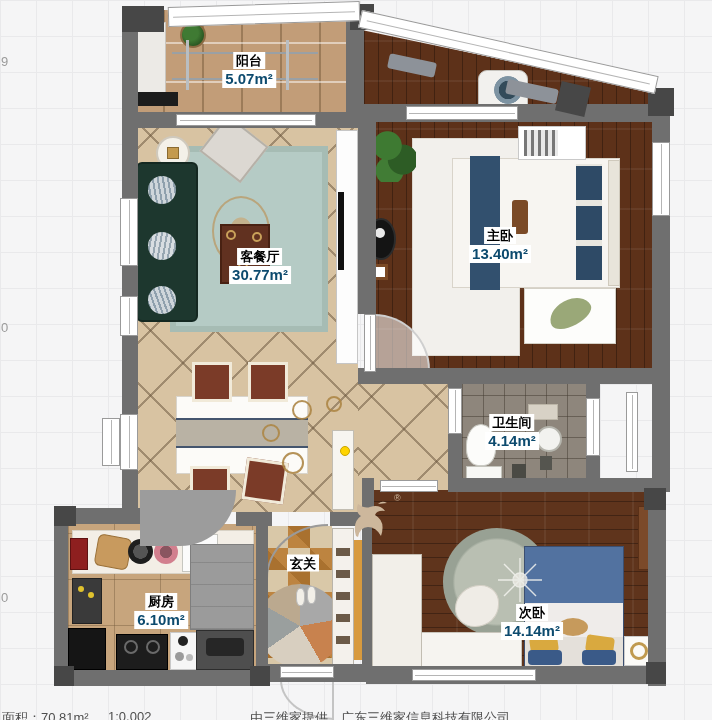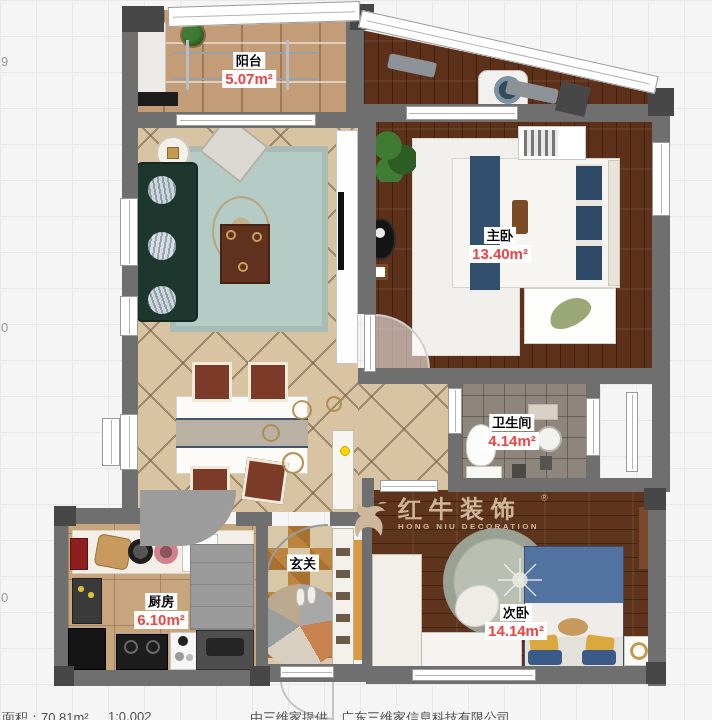--- a/index.html
+++ b/index.html
@@ -35,21 +35,21 @@
     repeating-linear-gradient(0deg,rgba(110,85,55,.4) 0 1px,transparent 1px 46px),
     repeating-linear-gradient(90deg,rgba(110,85,55,.4) 0 1px,transparent 1px 46px)}
   .tile-entry{background-color:#d9c8a8;background-image:
     linear-gradient(45deg,#a9712f 25%,transparent 25%,transparent 75%,#a9712f 75%),
     linear-gradient(45deg,#bd8440 25%,transparent 25%,transparent 75%,#bd8440 75%);
     background-size:44px 44px;background-position:0 0,22px 22px}
   .floor{position:absolute;z-index:1}
   .furn{position:absolute;z-index:5;box-sizing:border-box}
   .rlabel{position:absolute;transform:translate(-50%,-50%);display:flex;flex-direction:column;align-items:center;gap:1px;z-index:30;white-space:nowrap;text-align:center}
   .rname{background:#fff;color:#000;font-weight:700;font-size:13px;line-height:17px;padding:0 3px}
-  .rarea{background:#fff;color:#ef4444;font-weight:700;font-size:15px;line-height:18px;padding:0 3px}
+  .rarea{background:#fff;color:#0c4a6e;font-weight:700;font-size:15px;line-height:18px;padding:0 3px}
   .dim{position:absolute;left:1px;font-size:13px;color:#9b9b9b;z-index:40}
   .arc{position:absolute;box-sizing:border-box;z-index:8}
   #logo{position:absolute;left:348px;top:496px;z-index:20;display:flex;align-items:flex-start;gap:6px;color:#cdb79c}
   #logo .txt{display:flex;flex-direction:column}
   #logo .cn{font-size:24px;font-weight:700;letter-spacing:7px;line-height:26px}
   #logo .en{font-size:8px;letter-spacing:2.4px;line-height:10px;font-weight:700}
   #logo .reg{font-size:9px;line-height:9px;margin:-2px 0 0 -4px}
   #footer{position:absolute;top:709px;left:0;width:712px;height:20px;font-size:13px;color:#4e4e4e;z-index:40;white-space:nowrap}
   #footer span{position:absolute;top:0}
 </style>
@@ -240,47 +240,47 @@
   <div class="furn" style="left:638px;top:506px;width:14px;height:64px;background:#7b4a2a;border:1px solid #5a3017"></div>
   <div class="furn" style="left:624px;top:636px;width:30px;height:30px;background:#fbfaf7;border:1px solid #ccc"></div>
   <div class="furn" style="left:630px;top:642px;width:18px;height:18px;border:3px solid #c09a4f;border-radius:50%"></div>
 
   <div id="logo">
     <span style="width:44px;height:46px;display:inline-block">
       <svg width="44" height="46" viewBox="0 0 44 46">
           <path d="M8 40 Q4 26 13 20 Q7 16 10 8 Q17 13 22 11 Q32 8 37 15 Q29 14 27 19 Q38 25 33 40 Q28 31 20 31 Q12 31 10 41 Z M30 8 Q34 4 39 7" fill="#cdb79c" stroke="none"></path>
         </svg>
     </span>
-    <span class="txt">
-      <span class="cn">红牛装饰</span>
-      <span class="en">HONG NIU DECORATION</span>
-    </span>
     <span class="reg">®</span>
   </div>
 
   <div class="rlabel" style="left:249px;top:70px">
     <span class="rname">阳台</span>
     <span class="rarea">5.07m²</span>
   </div>
   <div class="rlabel" style="left:500px;top:245px">
     <span class="rname">主卧</span>
     <span class="rarea">13.40m²</span>
   </div>
+  <div class="rlabel" style="left:260px;top:266px">
+    <span class="rname">客餐厅</span>
+    <span class="rarea">30.77m²</span>
+  </div>
   <div class="rlabel" style="left:512px;top:432px">
     <span class="rname">卫生间</span>
     <span class="rarea">4.14m²</span>
   </div>
   <div class="rlabel" style="left:161px;top:611px">
     <span class="rname">厨房</span>
     <span class="rarea">6.10m²</span>
   </div>
   <div class="rlabel" style="left:303px;top:563px">
     <span class="rname">玄关</span>
   </div>
-  <div class="rlabel" style="left:516px;top:622px">
+  <div class="rlabel" style="left:532px;top:622px">
     <span class="rname">次卧</span>
     <span class="rarea">14.14m²</span>
   </div>
 
   <div class="dim" style="top:54px">9</div>
   <div class="dim" style="top:320px">0</div>
   <div class="dim" style="top:590px">0</div>
 
   <div id="footer">
     <span style="left:2px">面积：70.81m²</span>

